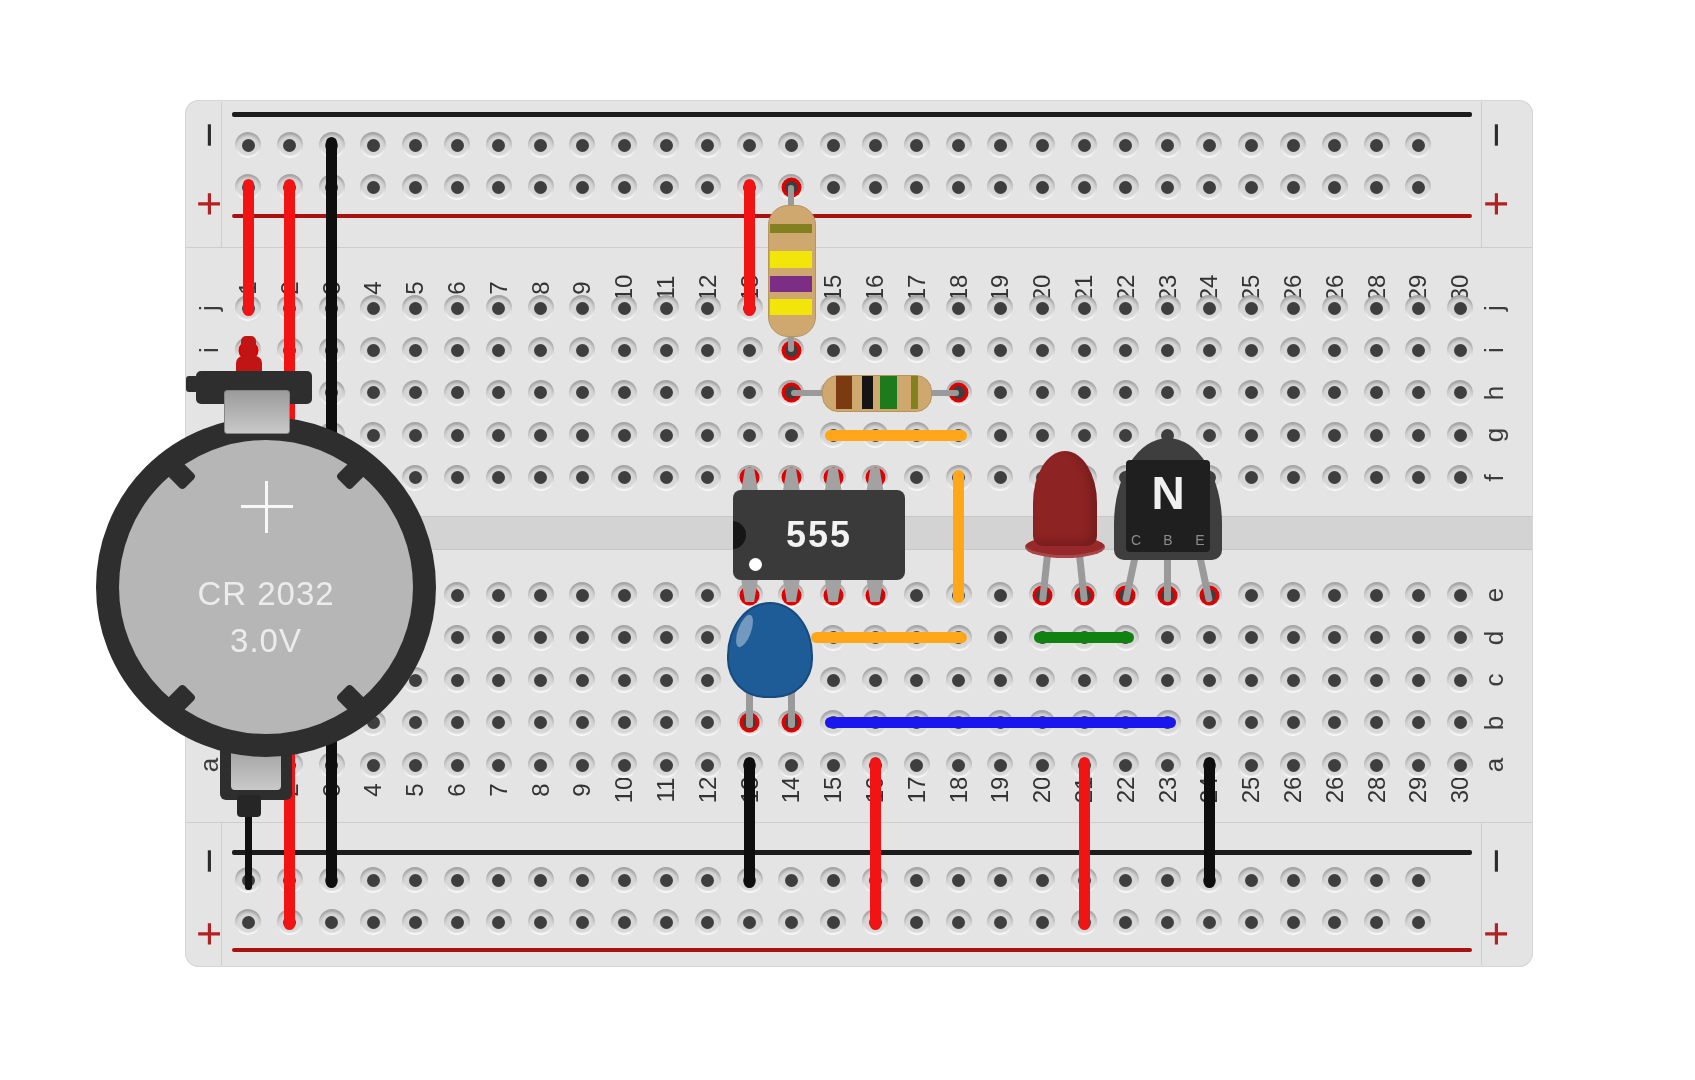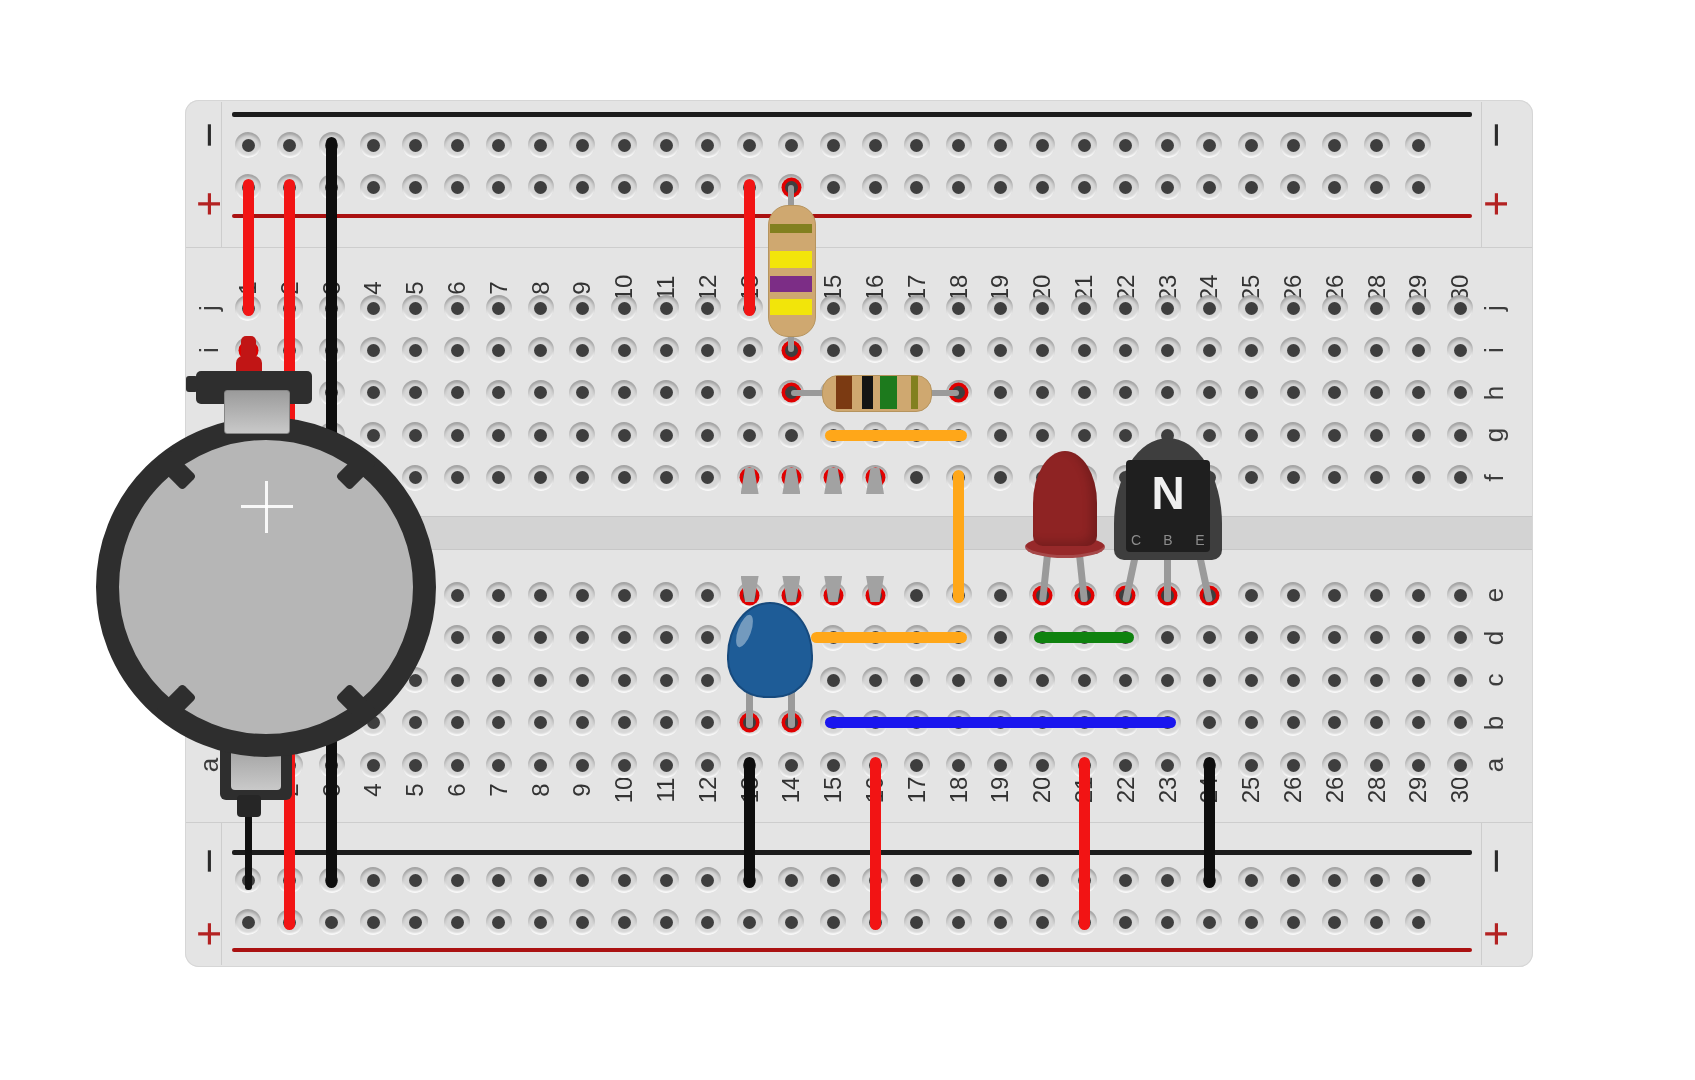--- a/index.html
+++ b/index.html
@@ -1413,20 +1413,25 @@
     <div class="band" style="left: 880px; top: 376px; width: 17px; height: 33px; background: rgb(29, 122, 29);"></div>
     <div class="band" style="left: 911px; top: 376px; width: 7px; height: 33px; background: rgb(130, 128, 31);"></div>
     <div class="pin" style="left: 740.6px; top: 468px; width: 18px; height: 26px; clip-path: polygon(25% 0px, 75% 0px, 100% 100%, 0px 100%);"></div>
     <div class="pin" style="left: 740.6px; top: 576px; width: 18px; height: 26px; clip-path: polygon(0px 0px, 100% 0px, 75% 100%, 25% 100%);"></div>
     <div class="pin" style="left: 782.4px; top: 468px; width: 18px; height: 26px; clip-path: polygon(25% 0px, 75% 0px, 100% 100%, 0px 100%);"></div>
     <div class="pin" style="left: 782.4px; top: 576px; width: 18px; height: 26px; clip-path: polygon(0px 0px, 100% 0px, 75% 100%, 25% 100%);"></div>
     <div class="pin" style="left: 824.2px; top: 468px; width: 18px; height: 26px; clip-path: polygon(25% 0px, 75% 0px, 100% 100%, 0px 100%);"></div>
     <div class="pin" style="left: 824.2px; top: 576px; width: 18px; height: 26px; clip-path: polygon(0px 0px, 100% 0px, 75% 100%, 25% 100%);"></div>
     <div class="pin" style="left: 866px; top: 468px; width: 18px; height: 26px; clip-path: polygon(25% 0px, 75% 0px, 100% 100%, 0px 100%);"></div>
     <div class="pin" style="left: 866px; top: 576px; width: 18px; height: 26px; clip-path: polygon(0px 0px, 100% 0px, 75% 100%, 25% 100%);"></div>
+    <div class="ic-body" style="left: 733px; top: 490px; width: 172px; height: 90px; background: rgb(58, 58, 58);">
+      <div style="position: absolute; left: -15px; top: 31px; width: 28px; height: 28px; border-radius: 50%; background: rgb(22, 22, 22);"></div>
+      <div style="position: absolute; left: 16px; bottom: 9px; width: 13px; height: 13px; border-radius: 50%; background: rgb(255, 255, 255);"></div>
+      <span class="ic-label">555</span>
+    </div>
     <div class="lead" style="left: 746.1px; top: 685px; width: 7px; height: 43px;"></div>
     <div class="lead" style="left: 787.9px; top: 685px; width: 7px; height: 43px;"></div>
     <div class="comp" style="left: 727px; top: 602px; width: 82px; height: 92px; background: rgb(30, 92, 151); border: 2px solid rgb(23, 74, 125); border-radius: 52% 52% 46% 46% / 58% 58% 42% 42%;"></div>
     <div class="comp" style="left: 738px; top: 614px; width: 13px; height: 34px; background: rgba(255, 255, 255, 0.38); border-radius: 50%; transform: rotate(20deg); z-index: 42;"></div>
     <div class="lead" style="left: 1038.7px; top: 550px; width: 7px; height: 52px; transform: rotate(6deg); transform-origin: 50% 100%;"></div>
     <div class="lead" style="left: 1080.5px; top: 550px; width: 7px; height: 52px; transform: rotate(-6deg); transform-origin: 50% 100%;"></div>
     <div class="comp" style="left: 1025px; top: 536px; width: 80px; height: 22px; background: rgb(151, 41, 42); border-radius: 40px / 11px; box-shadow: rgba(255, 255, 255, 0.15) 0px -3px 0px inset;"></div>
     <div class="comp" style="left: 1033px; top: 451px; width: 64px; height: 95px; background: rgb(142, 35, 35); border-radius: 32px 32px 10px 10px / 52px 52px 10px 10px; box-shadow: rgba(0, 0, 0, 0.18) -6px -4px 10px inset; z-index: 42;"></div>
     <div class="lead" style="left: 1122.3px; top: 554px; width: 7px; height: 48px; transform: rotate(12deg); transform-origin: 50% 100%;"></div>
     <div class="lead" style="left: 1164.1px; top: 554px; width: 7px; height: 48px;"></div>
@@ -1448,14 +1453,16 @@
     <div class="comp bat" style="left: 157px; top: 460px; width: 38px; height: 20px; background: rgb(46, 46, 46); border-radius: 4px; transform: rotate(45deg); z-index: 53;"></div>
     <div class="comp bat" style="left: 337px; top: 460px; width: 38px; height: 20px; background: rgb(46, 46, 46); border-radius: 4px; transform: rotate(-45deg); z-index: 53;"></div>
     <div class="comp bat" style="left: 157px; top: 694px; width: 38px; height: 20px; background: rgb(46, 46, 46); border-radius: 4px; transform: rotate(-45deg); z-index: 53;"></div>
     <div class="comp bat" style="left: 337px; top: 694px; width: 38px; height: 20px; background: rgb(46, 46, 46); border-radius: 4px; transform: rotate(45deg); z-index: 53;"></div>
     <div class="comp bat" style="left: 224px; top: 390px; width: 64px; height: 42px; background: linear-gradient(rgb(155, 155, 155), rgb(201, 201, 201)); border: 1px solid rgb(134, 134, 134); border-radius: 3px; z-index: 53;"></div>
     <div class="comp bat" style="left: 231px; top: 740px; width: 50px; height: 50px; background: linear-gradient(rgb(155, 155, 155), rgb(201, 201, 201)); border-radius: 0px 0px 4px 4px; z-index: 51;"></div>
     <div class="comp bat" style="left: 237px; top: 795px; width: 24px; height: 22px; background: rgb(38, 38, 38); border-radius: 4px; z-index: 51;"></div>
     <div class="comp bat" style="left: 241px; top: 505px; width: 52px; height: 3px; background: rgba(255, 255, 255, 0.9); z-index: 54;"></div>
     <div class="comp bat" style="left: 265px; top: 481px; width: 3px; height: 52px; background: rgba(255, 255, 255, 0.9); z-index: 54;"></div>
     <div class="bat-text" style="left: 96px; top: 570px; width: 340px;">
+      <div>CR 2032</div>
+      <div>3.0V</div>
     </div>
   </div>
 
 </body></html>

